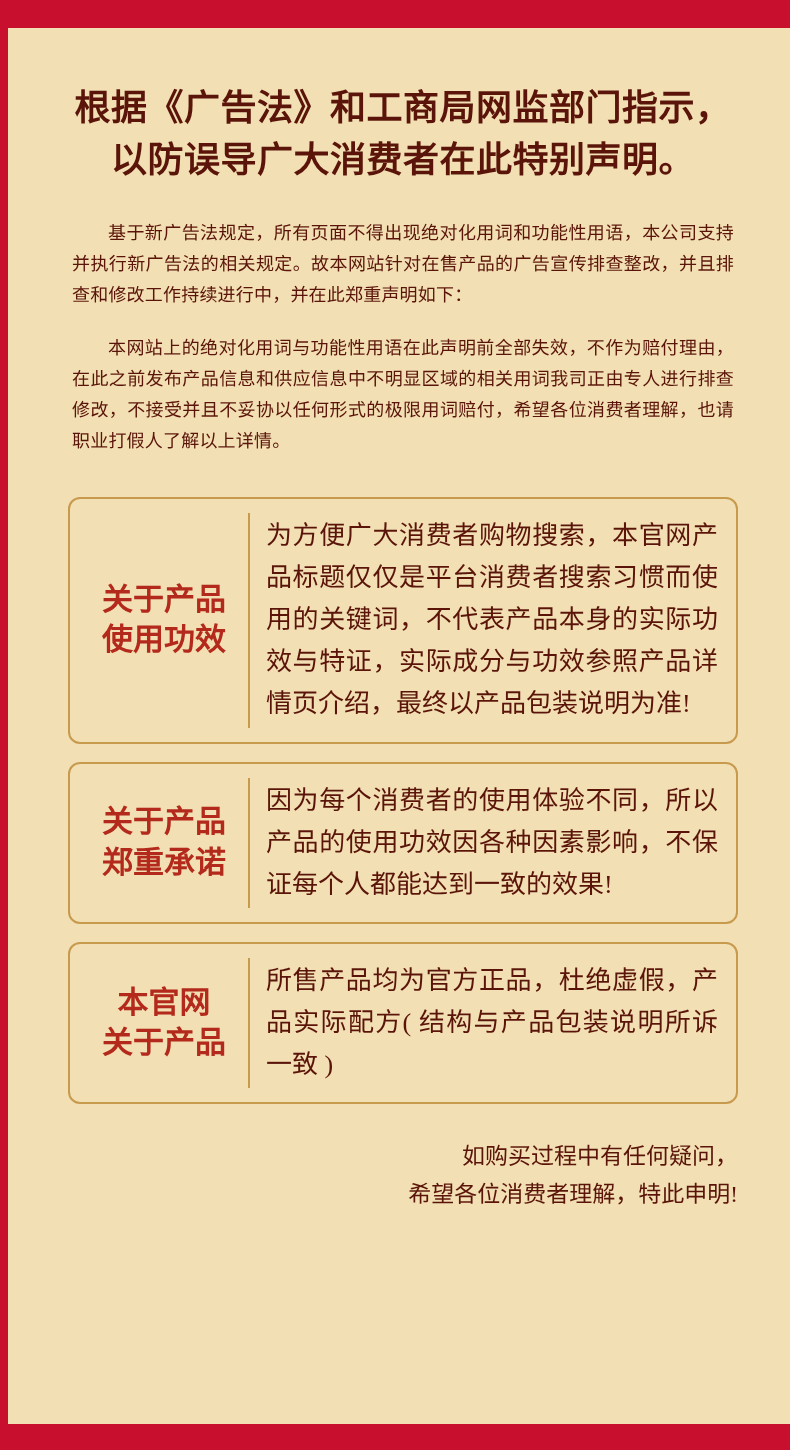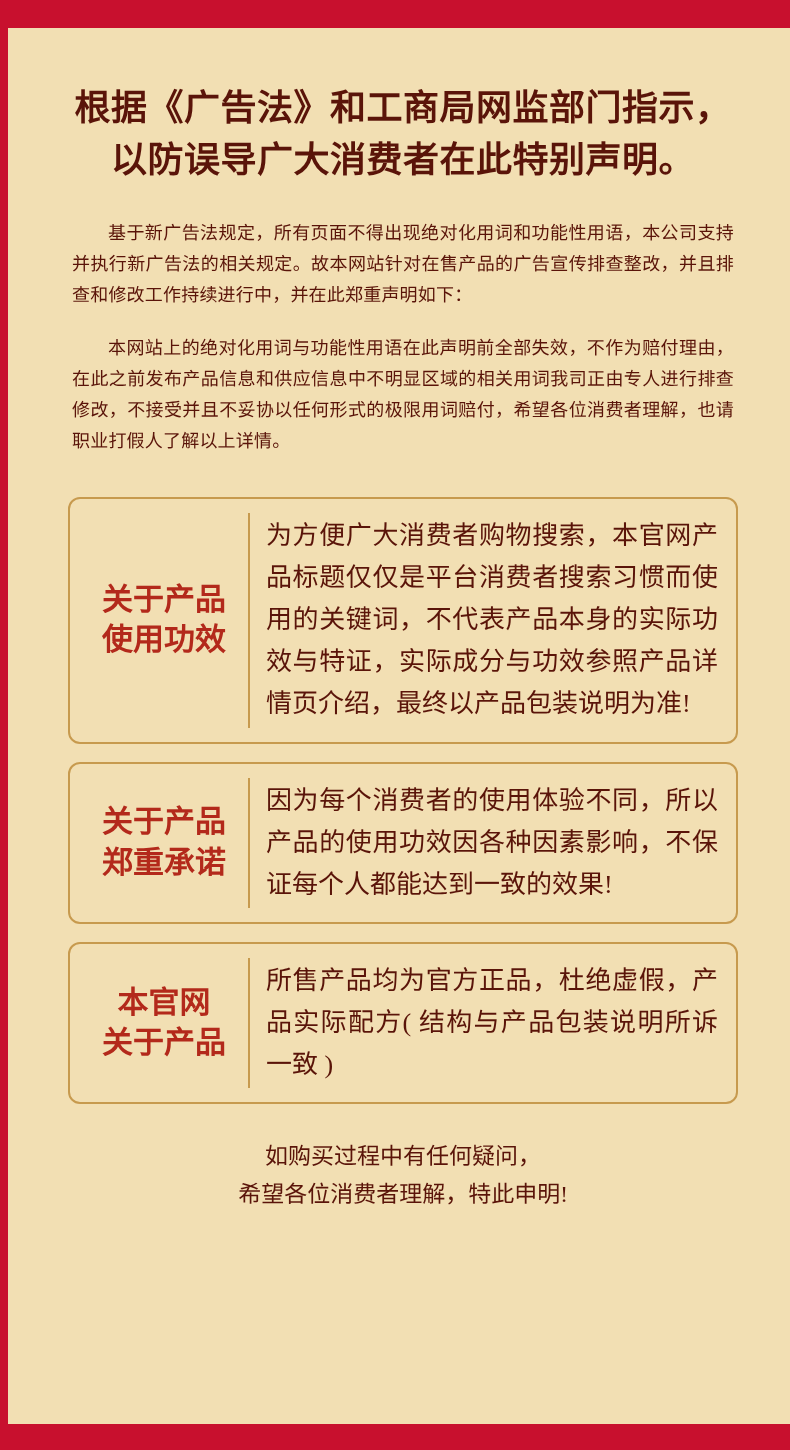--- a/index.html
+++ b/index.html
@@ -94,21 +94,21 @@
     font-size: 26px;
     line-height: 1.62;
     padding: 2px 4px 2px 16px;
     text-align: justify;
     text-justify: inter-ideograph;
     display: flex;
     align-items: center;
   }
   .footer {
     margin-top: 34px;
-    text-align: center;
+    text-align: right;
     color: #5a1409;
     font-size: 23px;
     line-height: 1.62;
   }
   .footer .f2 {
     display: block;
   }
 </style>
 </head>
 <body>

